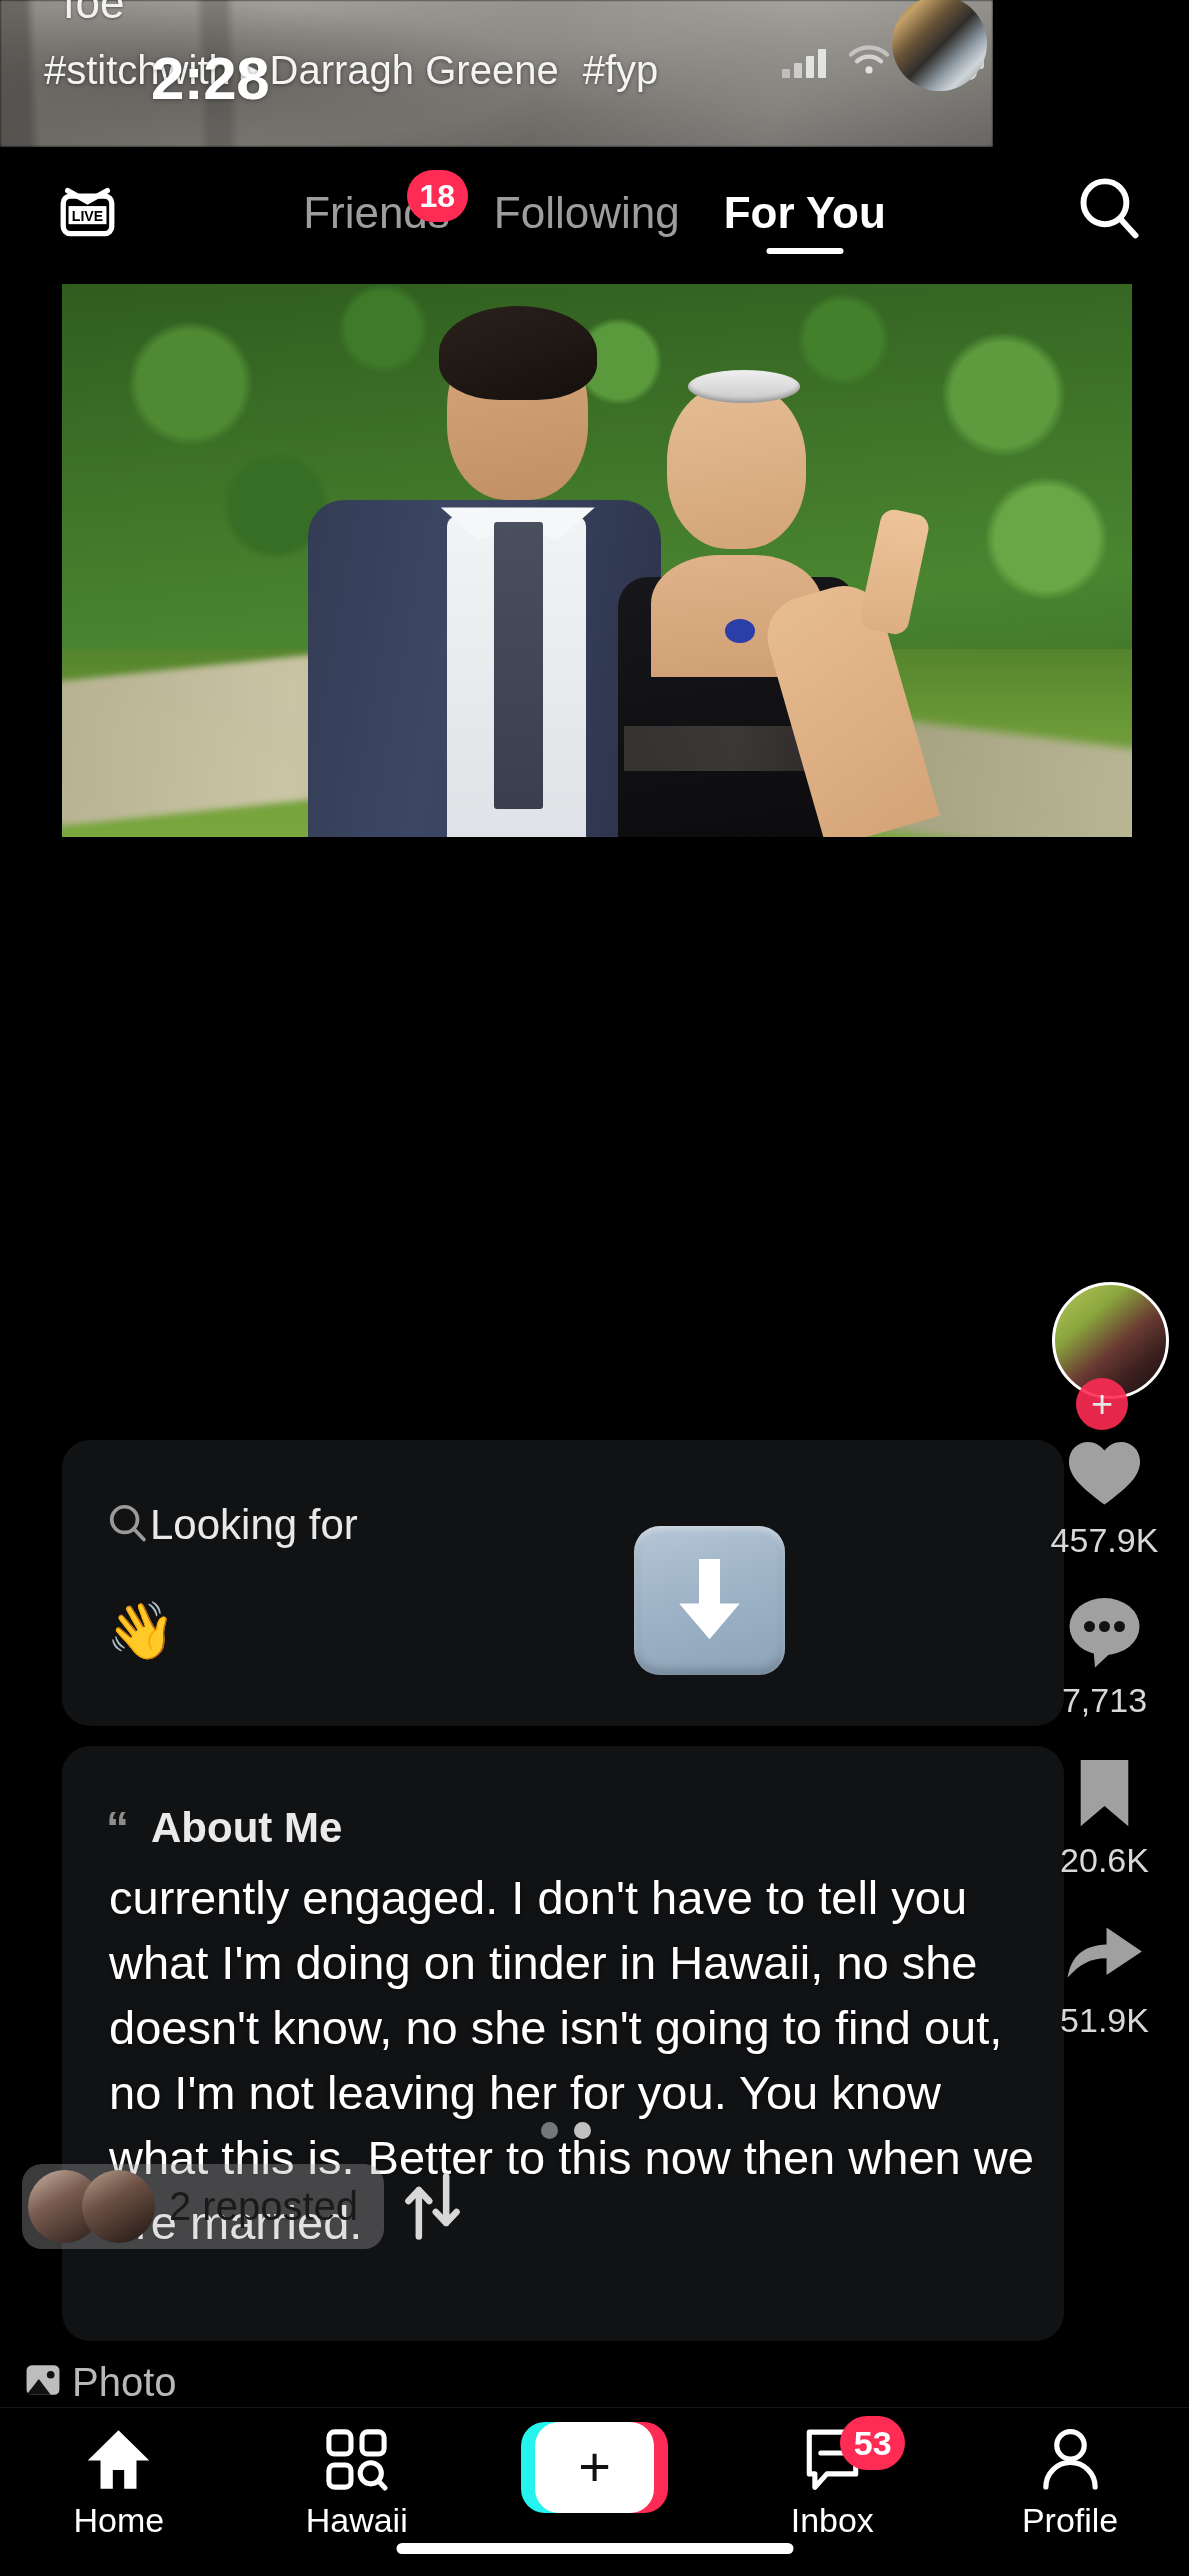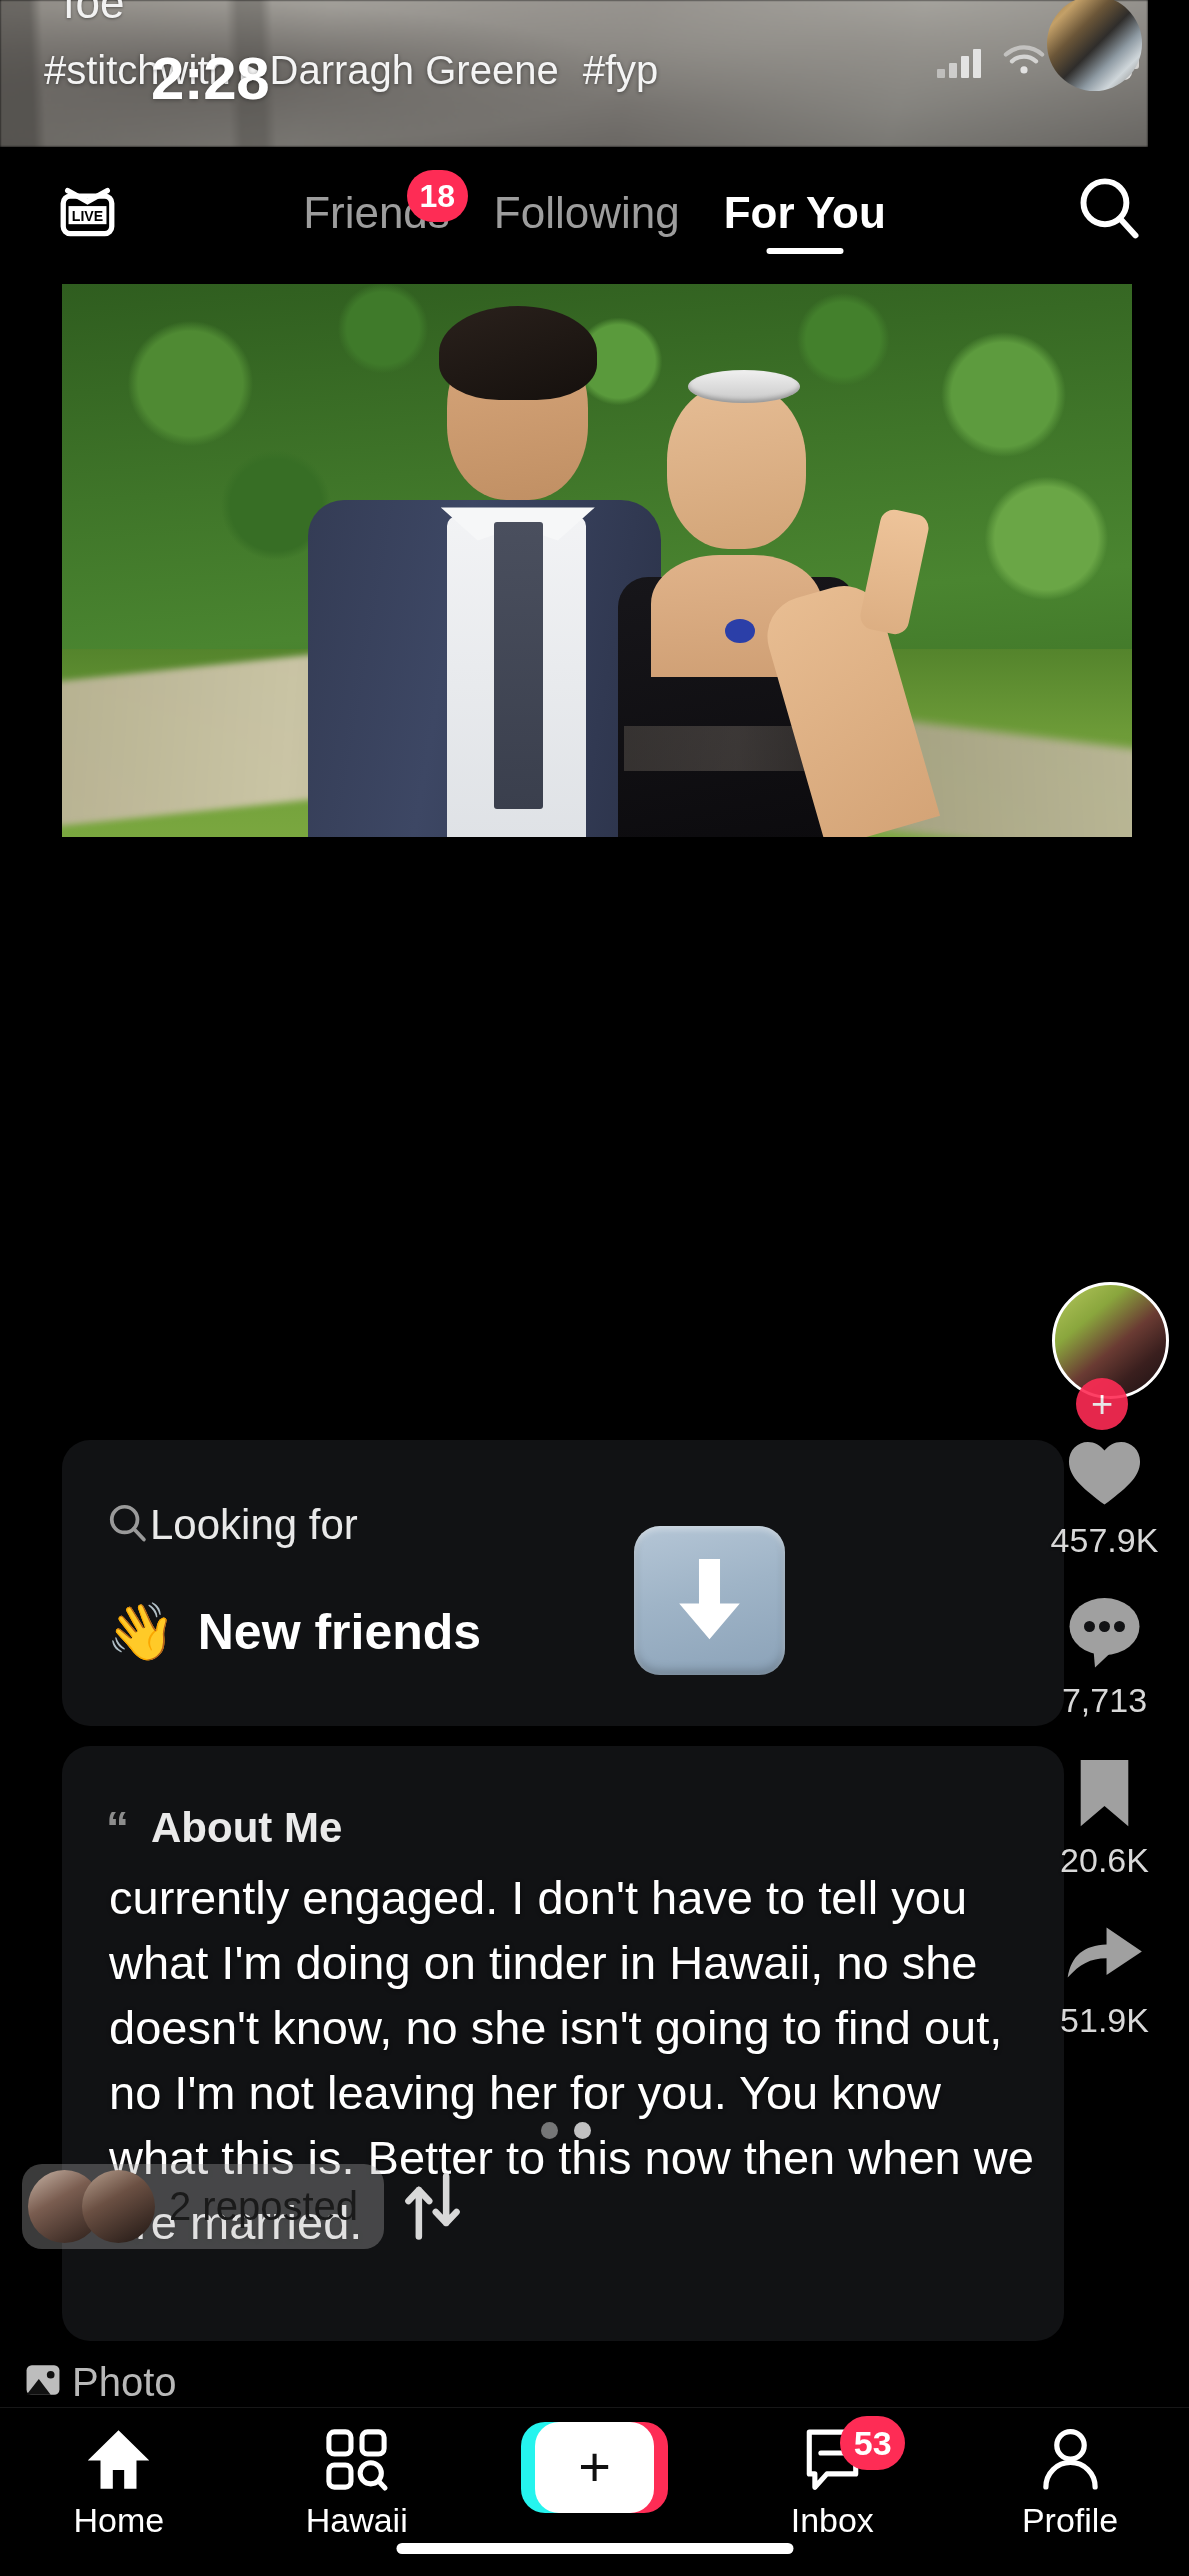--- a/index.html
+++ b/index.html
@@ -5,21 +5,21 @@
   * { margin:0; padding:0; box-sizing:border-box; }
   html,body { background:#000; }
   body {
     width:1189px; height:2576px;
     font-family:"Liberation Sans", sans-serif;
     color:#fff; position:relative; overflow:hidden;
   }
 
   
   #statusbar{
-    position:absolute; left:0; top:0; width:1148px; height:147px;
+    position:absolute; left:0; top:0; width:993px; height:147px;
     overflow:hidden; z-index:40;
   }
   #sb-bg{
     position:absolute; inset:0;
     background:
       radial-gradient(ellipse 60% 80% at 18% 50%, #6e6a66 0%, rgba(110,106,102,0) 60%),
       radial-gradient(ellipse 50% 70% at 70% 30%, #9b9892 0%, rgba(155,152,146,0) 65%),
       linear-gradient(105deg,#8a8680 0%,#9d9a94 28%,#8e8a85 55%,#a2a09a 78%,#8b8883 100%);
     filter:blur(1px);
   }
@@ -425,21 +425,20 @@
     <span>
       <svg width="44" height="44" viewBox="0 0 26 26">
         <circle cx="11" cy="11" r="7.6" stroke="#9a9a9a" stroke-width="2.2" fill="none"></circle>
         <line x1="16.4" y1="16.4" x2="22.4" y2="22.8" stroke="#9a9a9a" stroke-width="2.2" stroke-linecap="round"></line>
       </svg>
     </span>
     <span class="t">Looking for</span>
   </div>
   <div id="lc-main">
     <span id="lc-emoji">👋</span>
-    <span id="lc-text">New friends</span>
   </div>
 </div>
 <div id="lc-arrow">
   <span>
     <svg width="95" height="99" viewBox="0 0 30 32">
       <path d="M11.6 3.2h6.8v14.4h6.4L15 29.2 5.2 17.6h6.4z" fill="#fff"></path>
     </svg>
   </span>
 </div>
 

